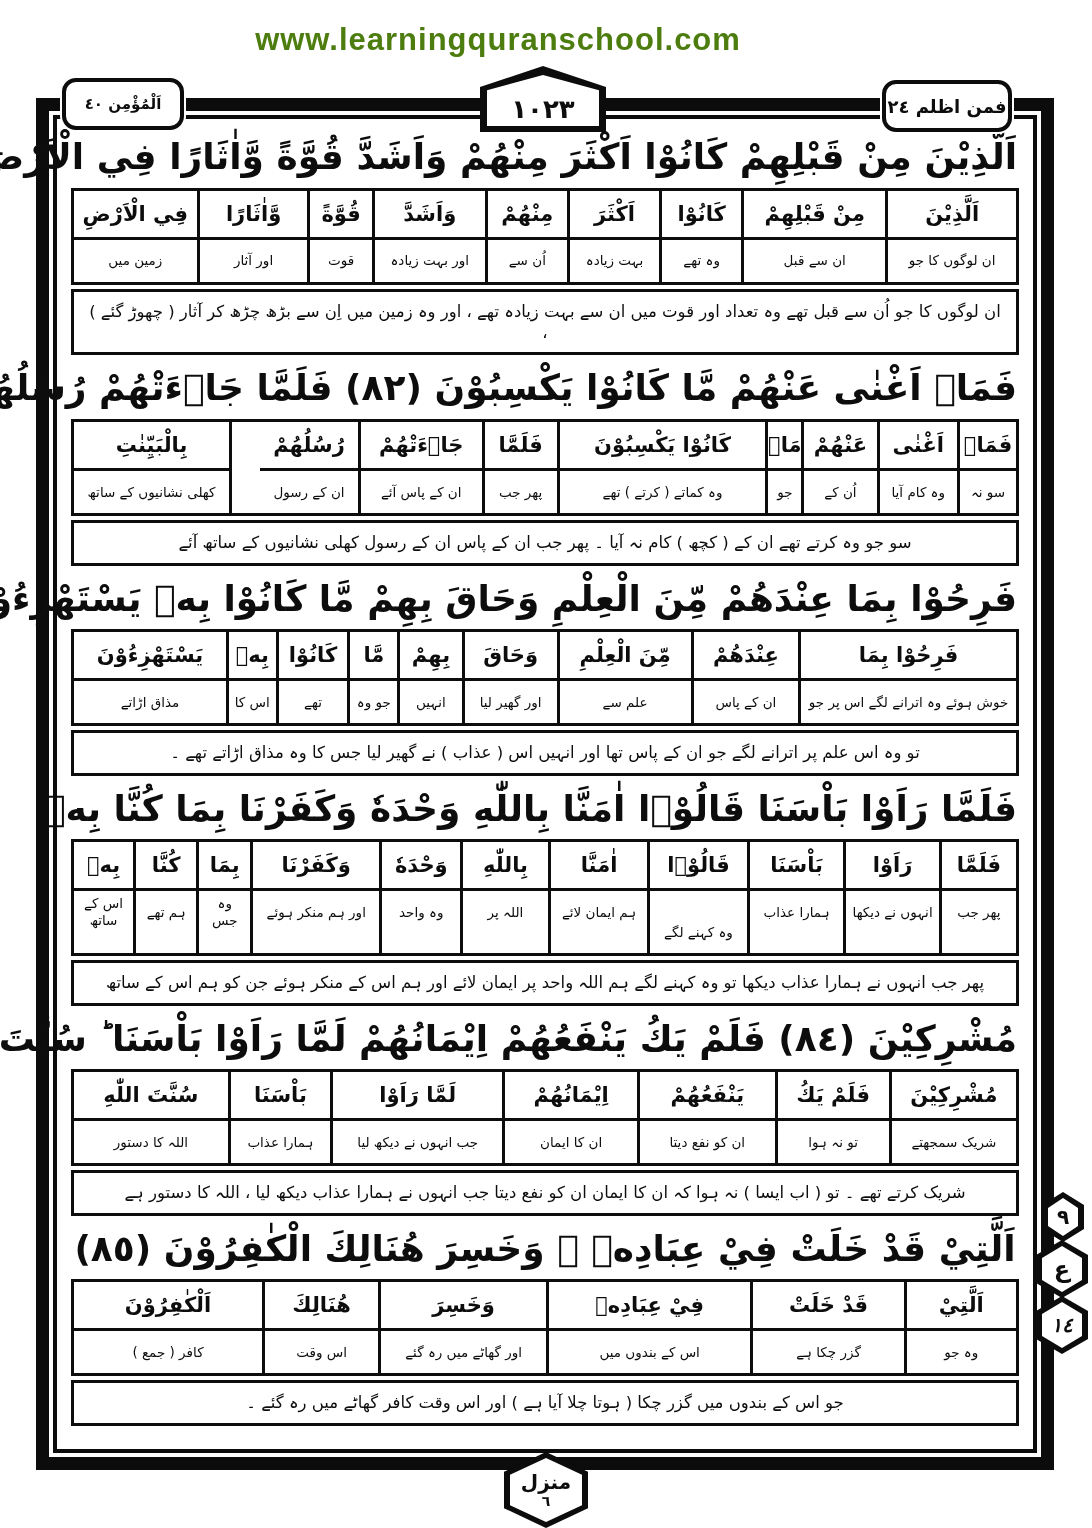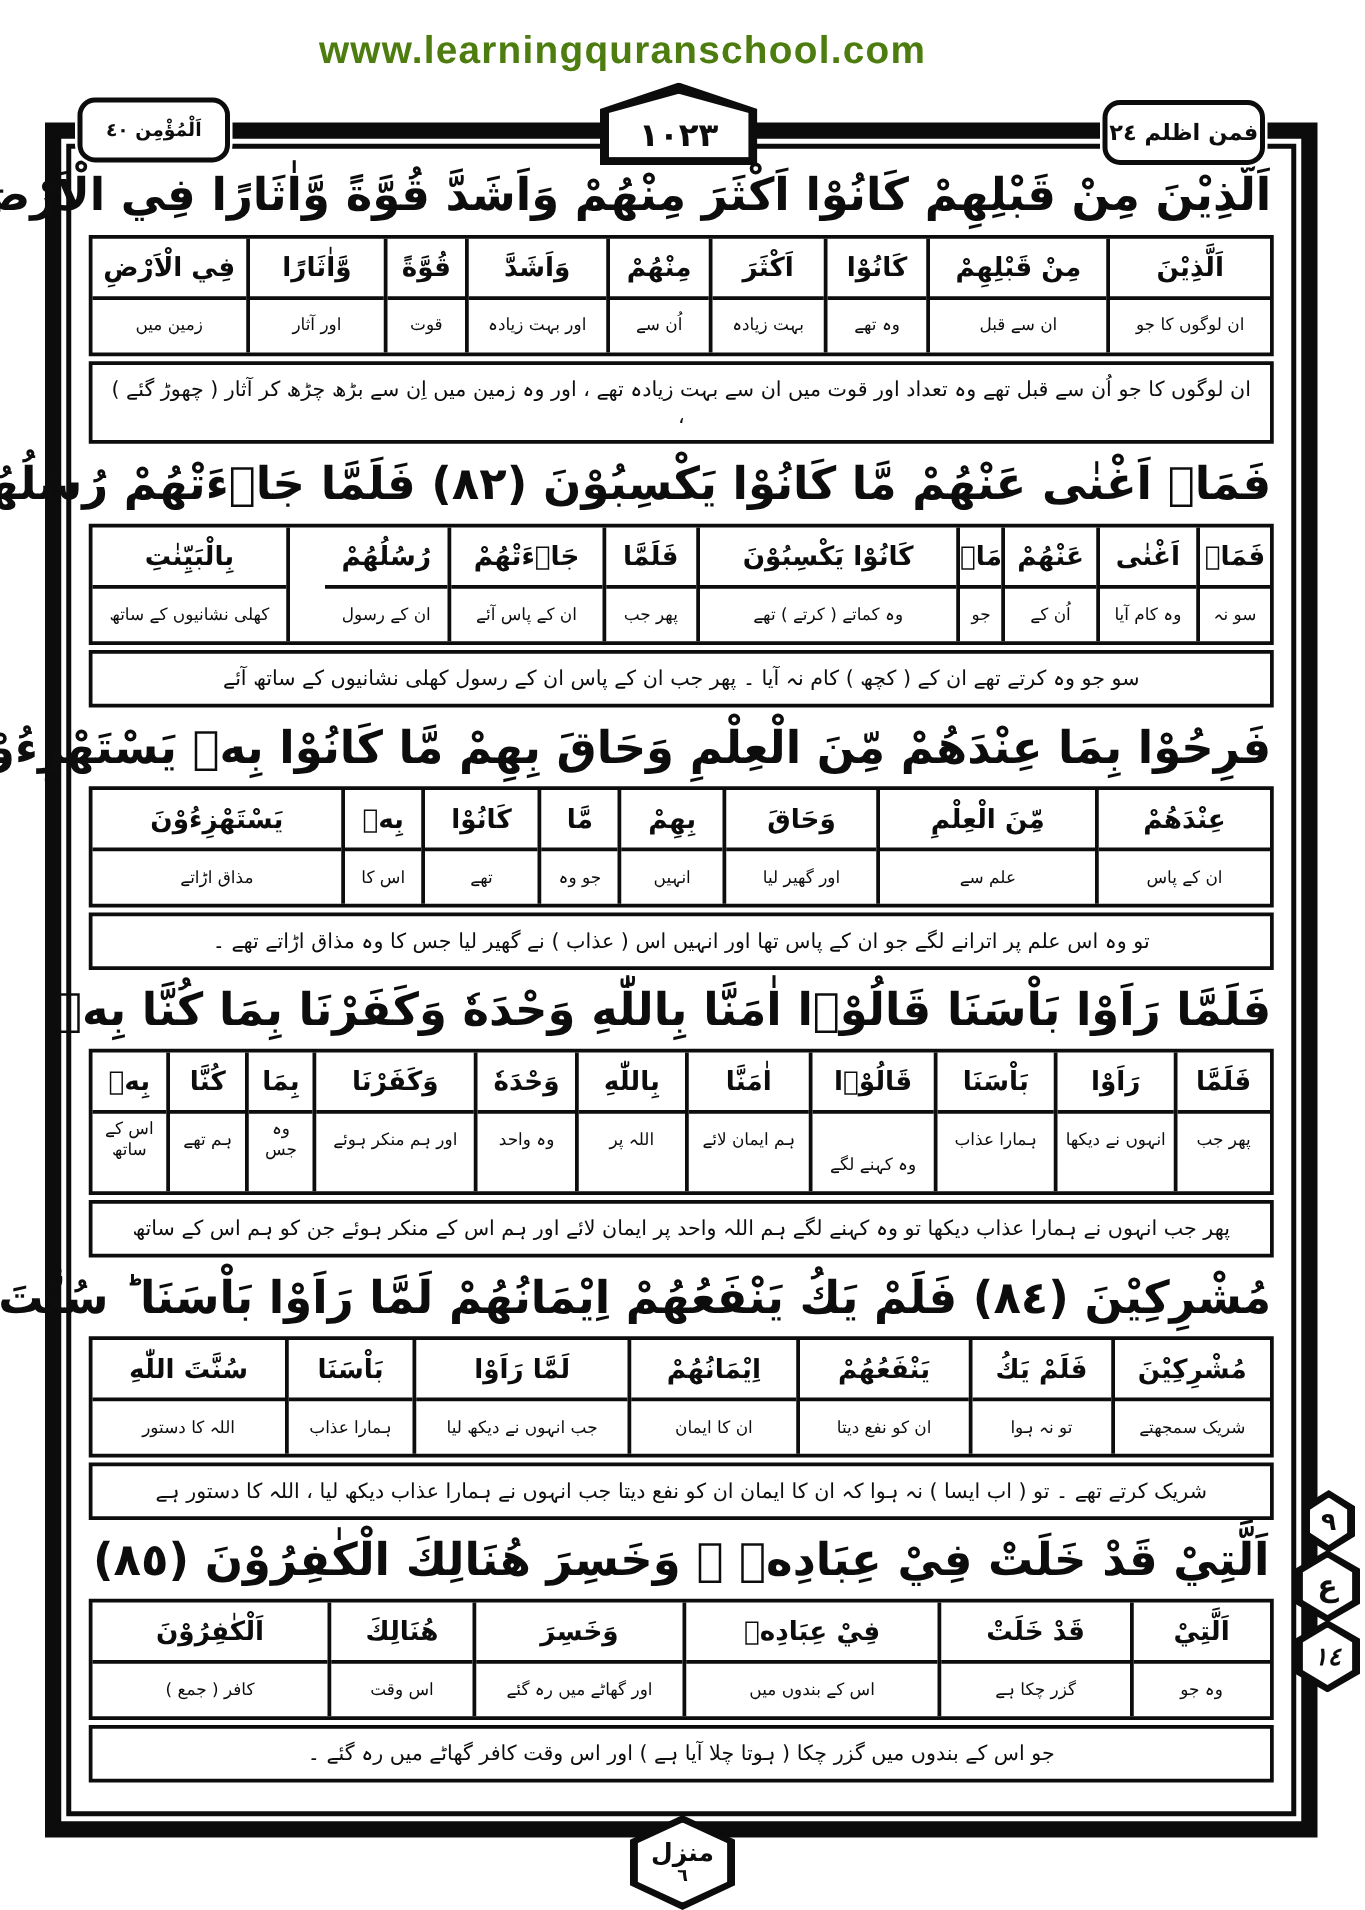--- a/index.html
+++ b/index.html
@@ -158,20 +158,24 @@
             <div class="col" style="flex-grow: 23;">
               <div class="acell">بِالْبَيِّنٰتِ</div>
               <div class="ucell">کھلی نشانیوں کے ساتھ</div>
             </div>
           </div>
           <div class="transline">سو جو وہ کرتے تھے ان کے ( کچھ ) کام نہ آیا ۔ پھر جب ان کے پاس ان کے رسول کھلی نشانیوں کے ساتھ آئے</div>
         </div>
         <div class="block">
           <div class="verse">فَرِحُوْا بِمَا عِنْدَهُمْ مِّنَ الْعِلْمِ وَحَاقَ بِهِمْ مَّا كَانُوْا بِهٖ يَسْتَهْزِءُوْنَ (٨٣)</div>
           <div class="wtable">
+            <div class="col" style="flex-grow: 29;">
+              <div class="acell">فَرِحُوْا بِمَا</div>
+              <div class="ucell">خوش ہوئے وہ اترانے لگے اس پر جو</div>
+            </div>
             <div class="col" style="flex-grow: 14.1;">
               <div class="acell">عِنْدَهُمْ</div>
               <div class="ucell">ان کے پاس</div>
             </div>
             <div class="col" style="flex-grow: 17.7;">
               <div class="acell">مِّنَ الْعِلْمِ</div>
               <div class="ucell">علم سے</div>
             </div>
             <div class="col" style="flex-grow: 12.4;">
               <div class="acell">وَحَاقَ</div>

